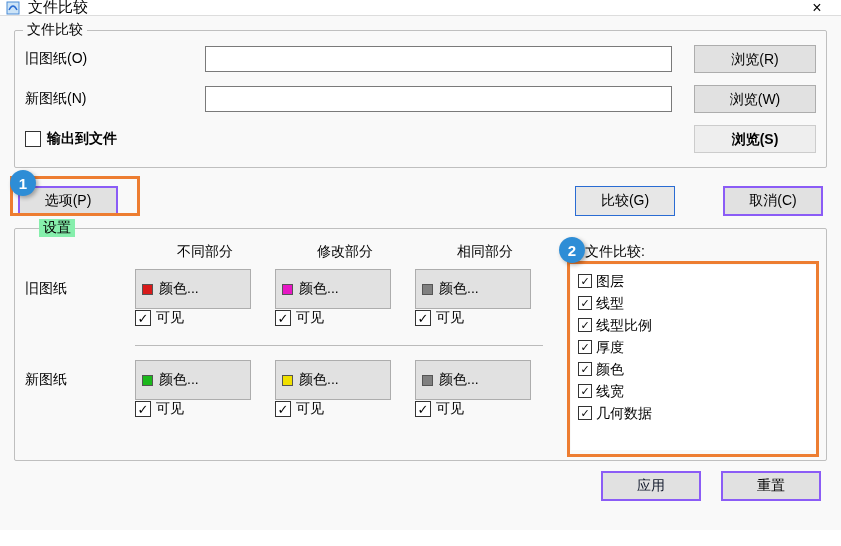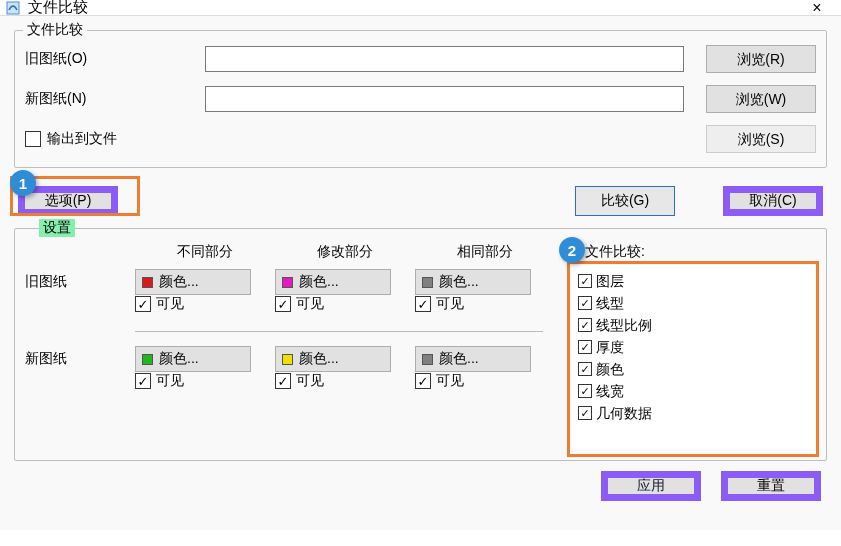--- a/index.html
+++ b/index.html
@@ -57,21 +57,21 @@
   width: 180px;
 }
 .path-row .textinput {
   flex: 1;
   height: 26px;
   border: 1px solid #7a7a7a;
   background: #fff;
   padding: 2px 4px;
 }
 .path-row .browse-btn {
-  width: 110px;
+  width: 122px;
   height: 28px;
   margin-left: 22px;
   background: #e1e1e1;
   border: 1px solid #adadad;
   font-size: 14px;
   text-align: center;
   line-height: 26px;
 }
 .path-row .browse-btn.disabled {
   color: #000000;
@@ -93,21 +93,21 @@
   display: flex;
   align-items: center;
   gap: 12px;
   margin-top: 18px;
   position: relative;
 }
 .btn {
   height: 30px;
   padding: 0 16px;
   background: #e1e1e1;
-  border: 7px solid #8b5cf6;
+  border: 2px solid #8b5cf6;
   font-size: 14px;
   display: inline-flex; align-items: center; justify-content: center;
   min-width: 100px;
 }
 .btn.default-outline {
   border: 1px solid #2a6cd3;
   background: #e7e7e7;
 }
 .btn.disabled {
   color: #0f172a;
@@ -155,21 +155,21 @@
 }
 .settings-header-row .spacer { width: 110px; }
 .settings-header-row .col-head { width: 140px; text-align: center; }
 .settings-content-row {
   display: flex;
   align-items: center;
   margin-bottom: 0;
 }
 .settings-content-row .rowlabel { width: 110px; }
 .color-btn {
-  width: 116px; height: 26px;
+  width: 116px; height: 40px;
   background: #e1e1e1;
   border: 1px solid #adadad;
   display: inline-flex;
   align-items: center;
   padding: 0 6px;
   margin-right: 24px;
 }
 .color-swatch {
   width: 11px; height: 11px;
   margin-right: 6px;
@@ -258,21 +258,21 @@
       <input class="textinput" value="" style="">
       <div class="browse-btn">浏览(R)</div>
     </div>
 
     <div class="path-row">
       <div class="label">新图纸(N)</div>
       <input class="textinput" value="" style="">
       <div class="browse-btn">浏览(W)</div>
     </div>
 
-    <div class="path-row" style="margin-bottom:4px;">
+    <div class="path-row" style="margin-bottom:4px;font-weight:bold;">
       <div class="checkbox-row" style="width:180px;">
         <span class="chk"></span>
         <span>输出到文件</span>
       </div>
       <div style="flex:1;"></div>
       <div class="browse-btn disabled">浏览(S)</div>
     </div>
   </div>
 
   <div class="midbar" style="position:relative;">

